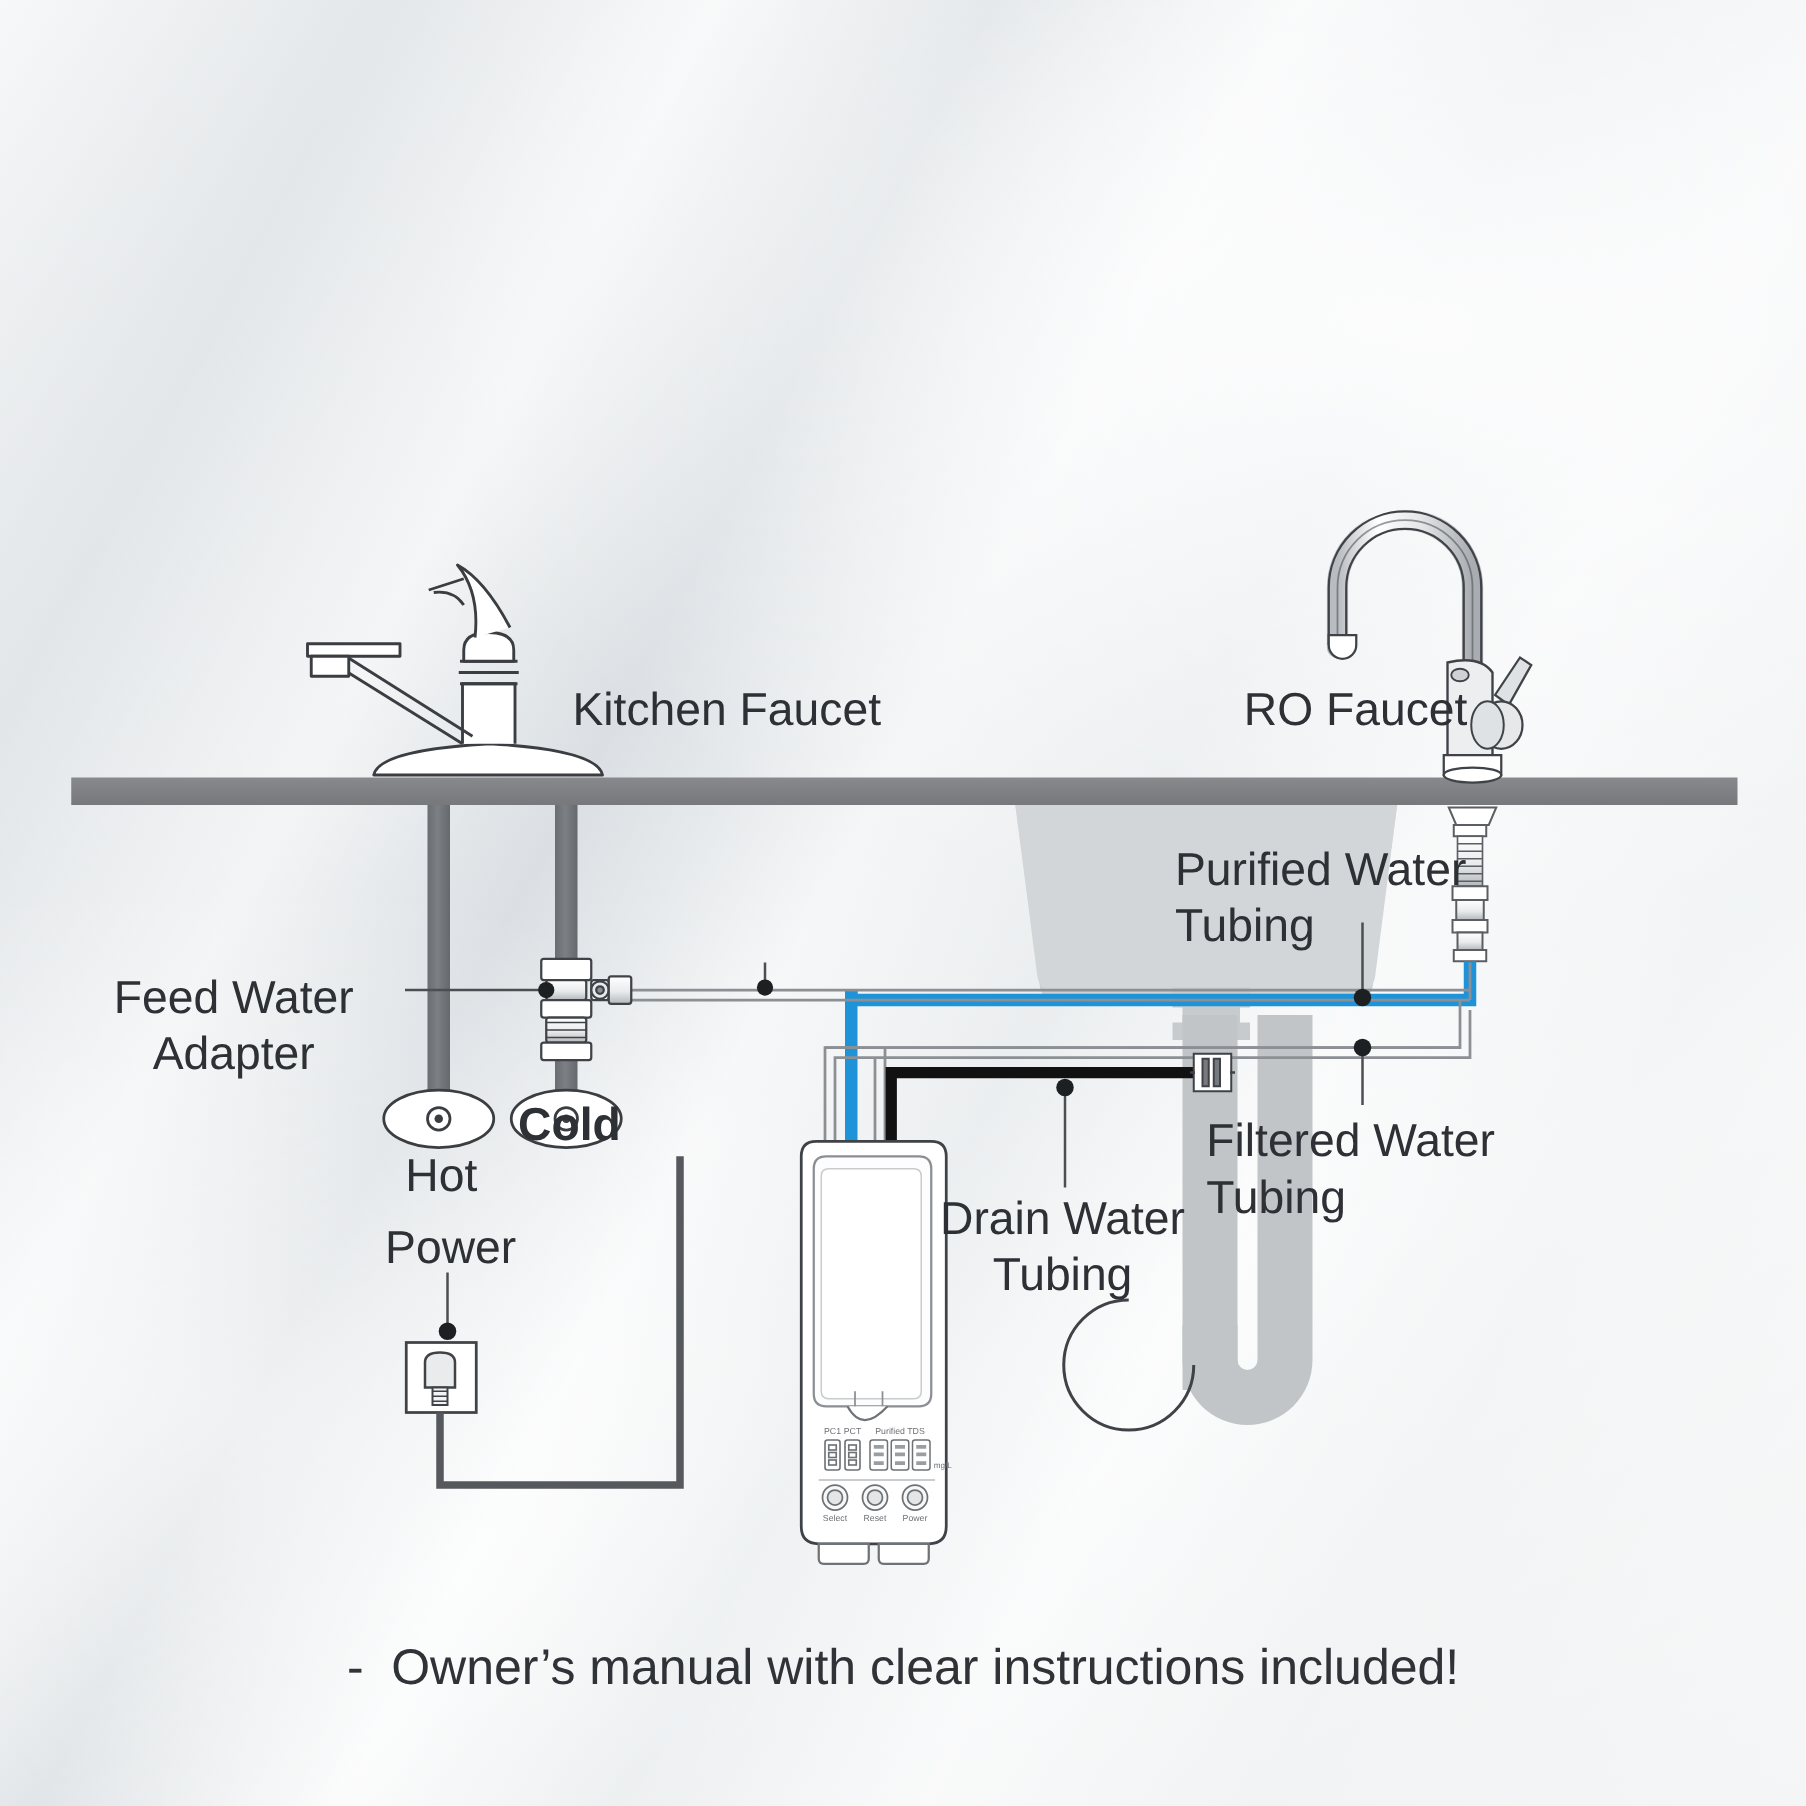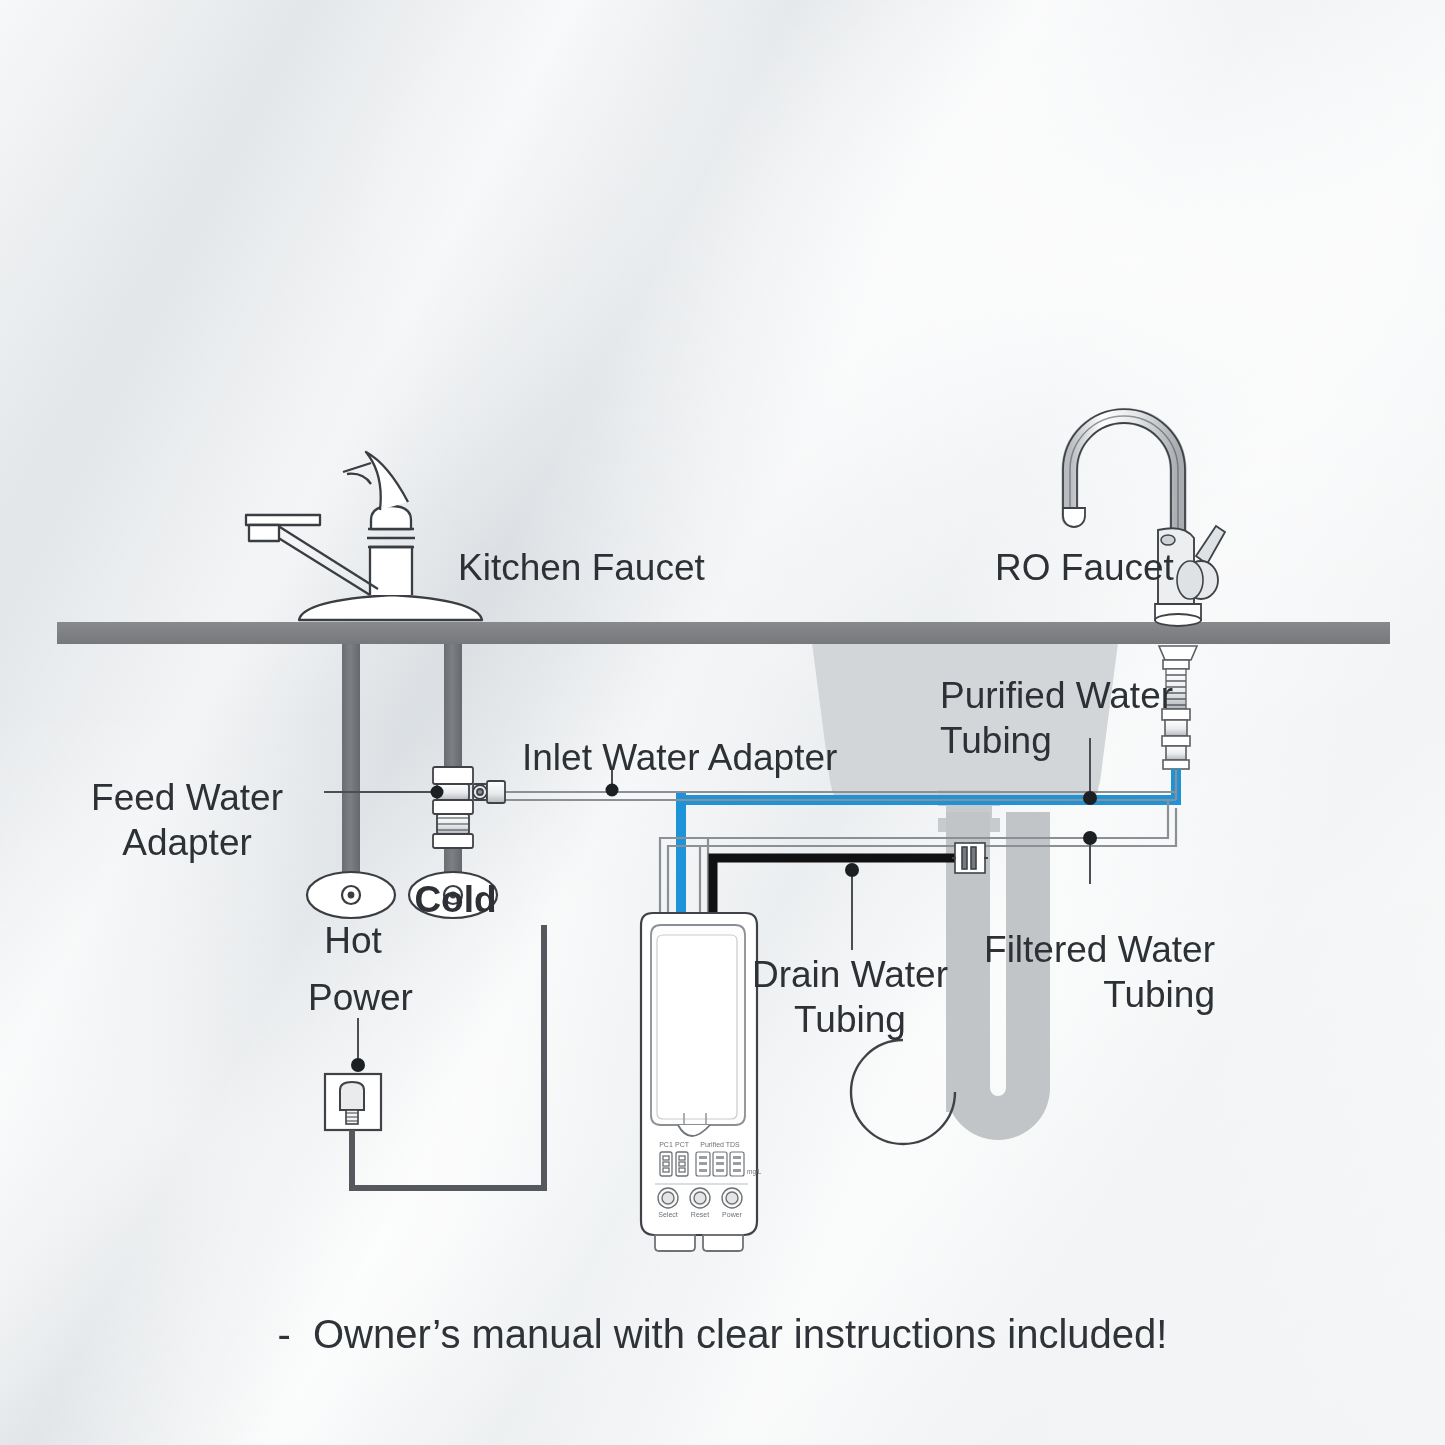--- a/index.html
+++ b/index.html
@@ -87,21 +87,21 @@
     font-size: 37px;
     line-height: 1.22;
     white-space: pre;
   }
 
   .lbl-kitchen-faucet { left: 458px;  top: 545px; }
   .lbl-ro-faucet      { left: 995px;  top: 545px; }
   .lbl-inlet          { left: 522px;  top: 735px; }
   .lbl-feed           { left: 52px;   top: 775px; width: 270px; text-align: center; }
   .lbl-purified       { left: 940px;  top: 673px; width: 250px; text-align: left; }
-  .lbl-filtered       { left: 965px;  top: 890px; width: 250px; text-align: right; margin-top: 37px; }
+  .lbl-filtered       { left: 965px;  top: 890px; width: 250px; text-align: left; }
   .lbl-drain          { left: 725px;  top: 952px; width: 250px; text-align: center; }
   .lbl-hot            { left: 298px;  top: 918px; width: 110px; text-align: center; }
   .lbl-cold           { left: 398px;  top: 877px; width: 115px; text-align: center; font-weight: bold; }
   .lbl-power          { left: 258px;  top: 975px; width: 205px; text-align: center; }
 
   .panel-text { fill:#6e7176; font-family:"Liberation Sans", sans-serif; }
 </style>
 </head>
 <body>
 
@@ -369,21 +369,20 @@
     <g>
       <line x1="852" y1="872" x2="852" y2="950" stroke="#4b4e52" stroke-width="2"></line>
       <circle cx="852" cy="870" r="7" fill="#1d2023"></circle>
     </g>
   </svg>
 
   <div class="lbl lbl-kitchen-faucet">Kitchen Faucet</div>
 
   <div class="lbl lbl-ro-faucet">RO Faucet</div>
 
-  <div class="lbl lbl-inlet">Inlet Water Adapter</div>
 
   <div class="lbl lbl-feed">Feed Water
 Adapter</div>
 
   <div class="lbl lbl-purified">Purified Water
 Tubing</div>
 
   <div class="lbl lbl-filtered">Filtered Water
 Tubing</div>
 

